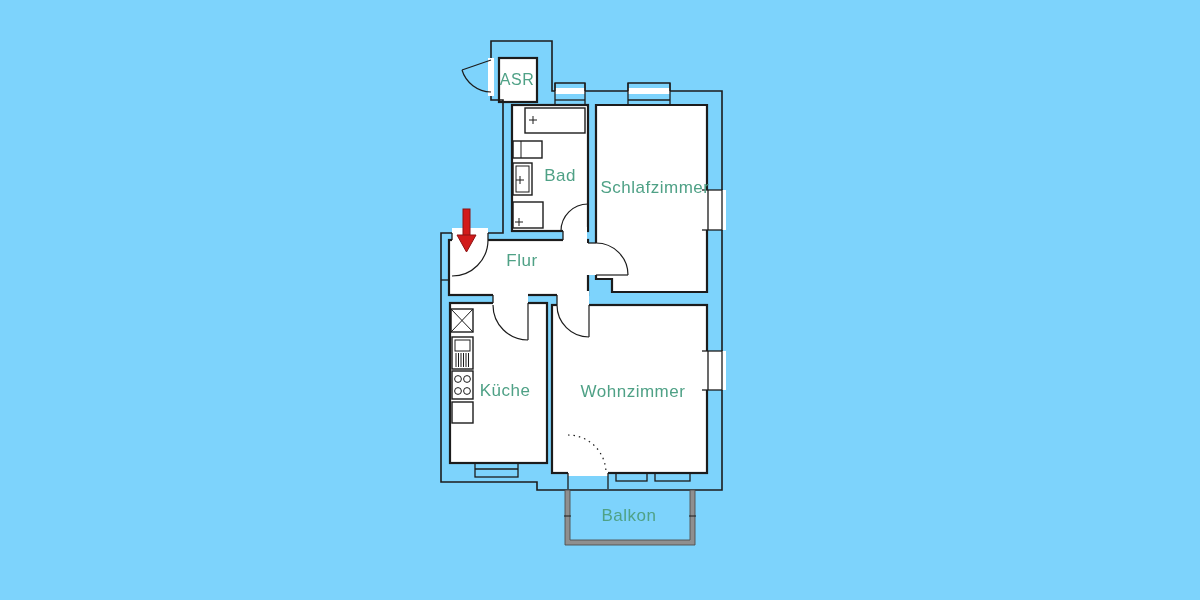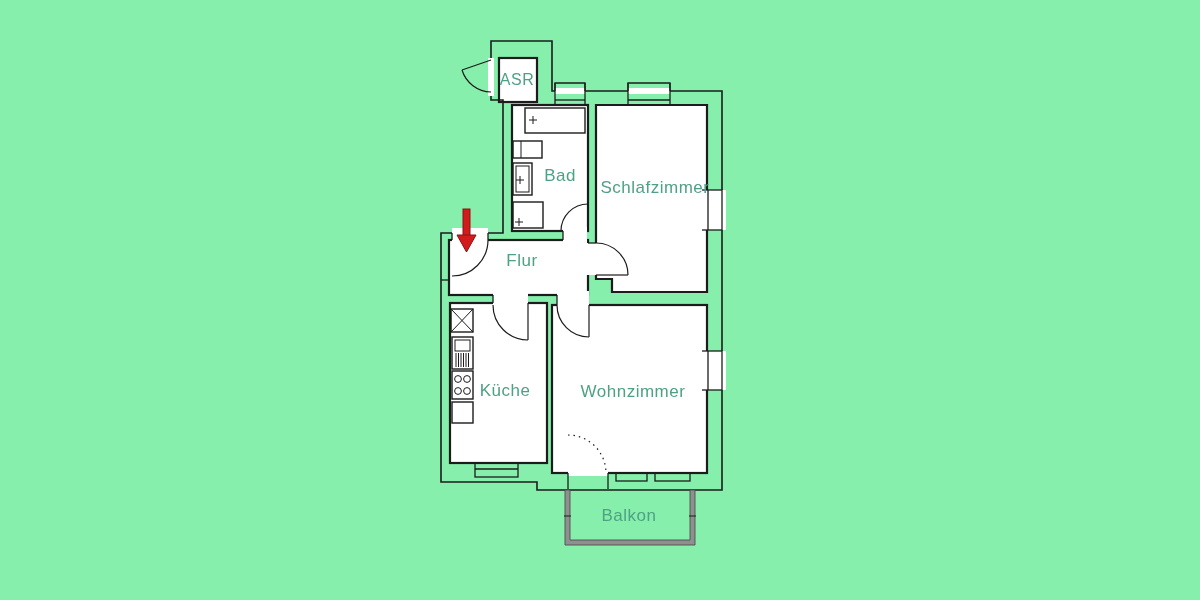--- a/index.html
+++ b/index.html
@@ -1,19 +1,19 @@
 <!DOCTYPE html>
 <html style="--label: #4fa186; --wall: #1c1c1c; --arrow: #d21b1b; --balcony_wall: #8f8f8f;"><head>
 <meta charset="utf-8">
 <style>
   html,body{margin:0;padding:0;background:#ffffff;}
   .canvas{
     position:relative;
     width:1200px;height:600px;
-    background:#86efac;
+    background:#7dd3fc;
     overflow:hidden;
     font-family:"Liberation Sans", sans-serif;
     text-decoration:underline;
   }
   svg{display:block;}
   .room{fill:#ffffff;stroke:var(--wall,#1c1c1c);stroke-width:2.2;stroke-linejoin:miter;}
   .perimeter{fill:none;stroke:var(--wall,#1c1c1c);stroke-width:1.6;}
   .gap{fill:#ffffff;stroke:none;}
   .thin{fill:none;stroke:var(--wall,#1c1c1c);stroke-width:1.3;}
   .fixture{fill:none;stroke:var(--wall,#1c1c1c);stroke-width:1.4;}

